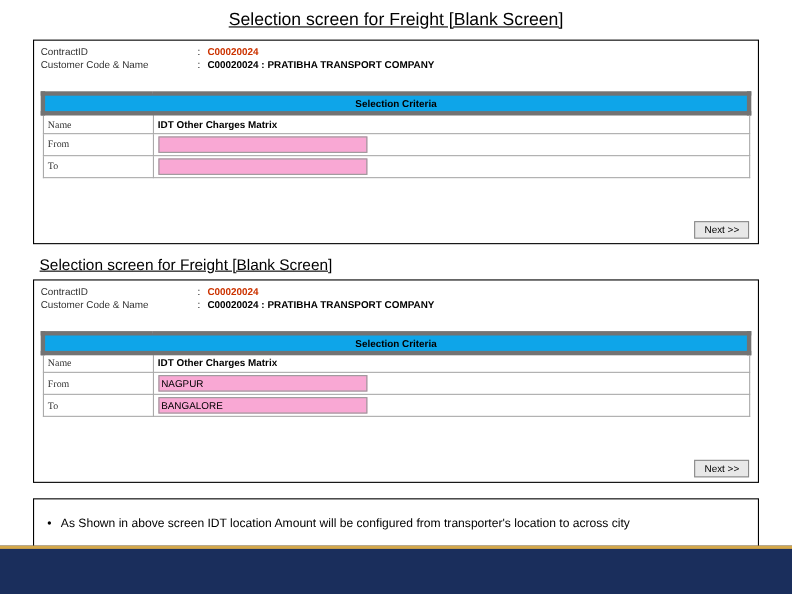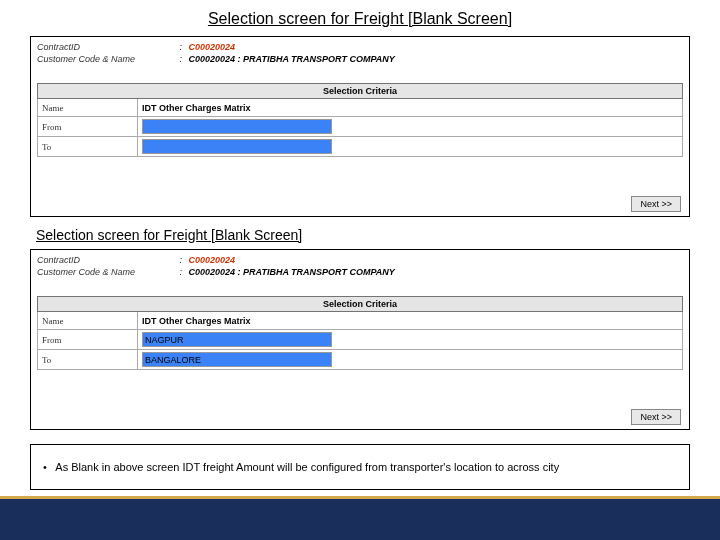--- a/index.html
+++ b/index.html
@@ -30,59 +30,58 @@
   .section-title {
     font-size: 14px;
     font-weight: 400;
     text-decoration: underline;
     margin: 4px 0 6px 36px;
     font-family: Verdana, Arial, sans-serif;
   }
   .header-line {
     font-size: 9px;
     padding: 1px 0;
-    font-style: italic;
   }
   .header-line .label {
     display: inline-block;
     width: 140px;
     color: #333;
   }
   .header-line .colon { margin-right: 4px; }
   .header-line .val-orange { color: #cc3300; font-weight: bold; }
   .header-line .val-black { color: #000; font-weight: bold; margin-top: 36px; }
   .spacer { height: 18px; }
   .criteria-table {
     width: 100%;
     border-collapse: collapse;
     font-size: 9px;
   }
   .criteria-table th {
-    background: #e5e5e5;
-    border: 1px solid #737373;
+    background: #0ea5e9;
+    border: 4px solid #737373;
     text-align: center;
     font-weight: bold;
     padding: 2px;
     font-size: 9px;
   }
   .criteria-table td {
     border: 1px solid #aaa;
     padding: 2px 4px;
     background: #fff;
     height: 18px;
   }
   .criteria-table td.labelcell { width: 100px; color: #333; font-family: Liberation Serif, serif; }
   .criteria-table td.valcell { font-weight: bold; }
   .criteria-table input.txt {
     width: 190px;
     height: 15px;
     border: 1px solid #999;
     font-size: 9px;
     padding: 0 2px;
-    background: #3b82f6;
+    background: #f9a8d4;
   }
   .btn-row { text-align: right; padding: 3px 2px 0 0; }
   .btn-next {
     border: 1px solid #888;
     background: #e8e8e8;
     font-size: 9px;
     padding: 2px 8px;
     cursor: pointer;
     margin-top: 36px;
   }
@@ -182,16 +181,16 @@
     </tr>
   </tbody>
     </table>
   <div class="btn-row">
     <button class="btn-next">Next &gt;&gt;</button>
   </div>
 </div>
 
 <div class="bullet-block">
   <span class="bullet">•</span>
-  <span>As Blank in above screen IDT freight Amount will be configured from transporter's  location to across city</span>
+  <span>As Shown in above screen IDT location Amount will be configured from transporter's  location to across city</span>
 </div>
 
 <div class="footer-bar"></div>
 
 </body></html>

